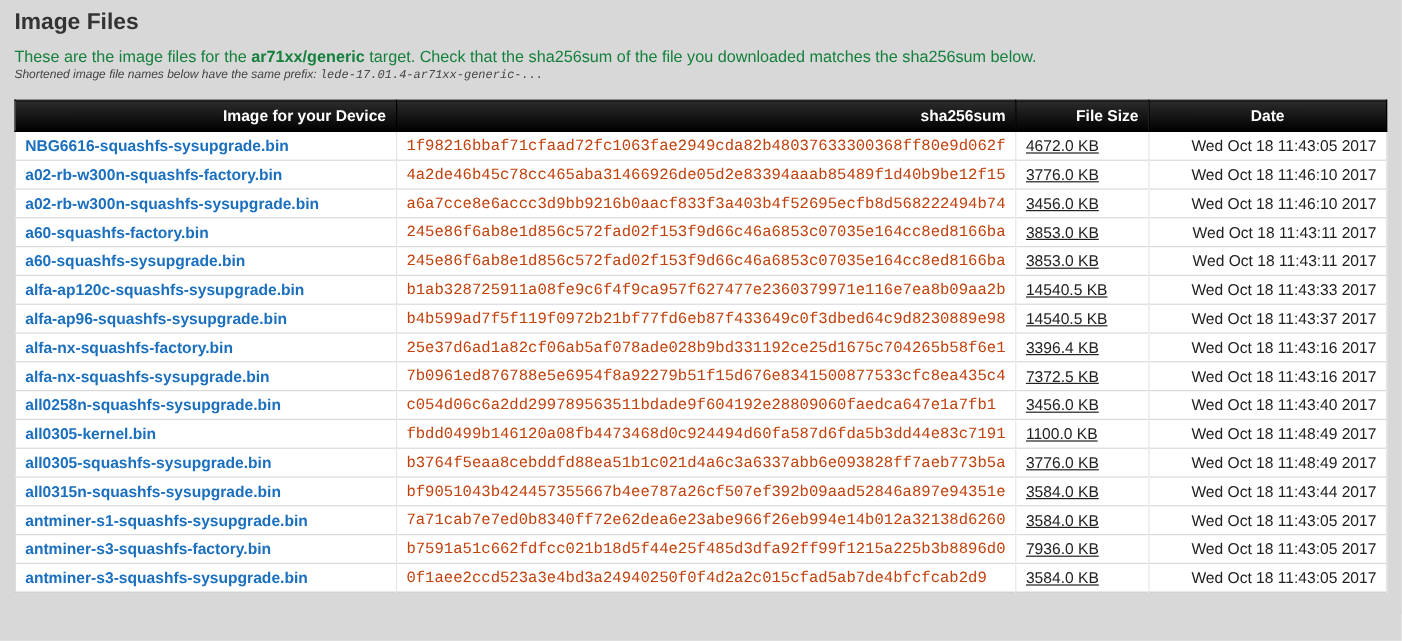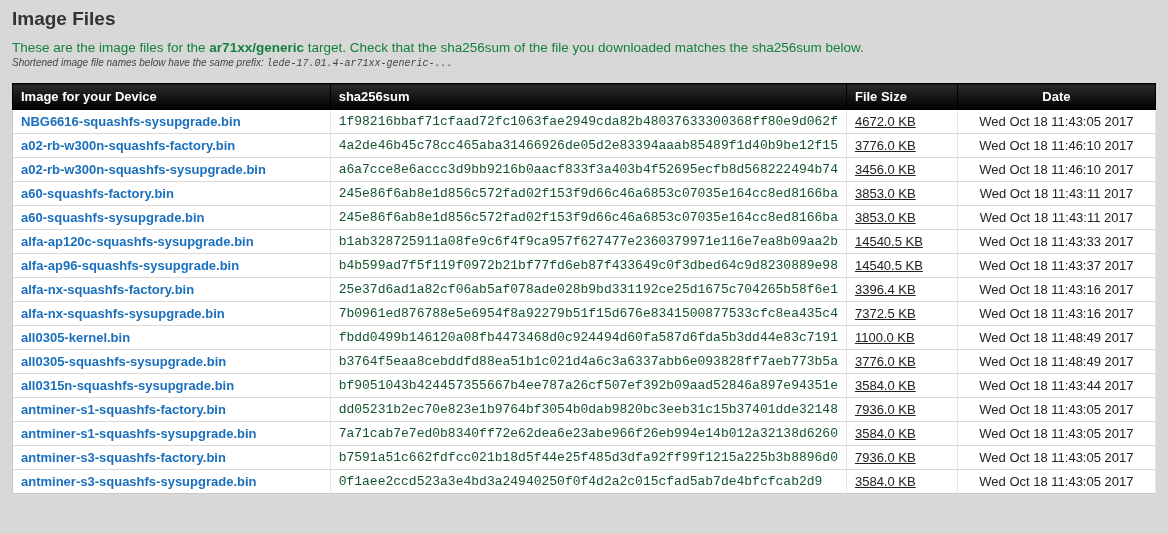--- a/index.html
+++ b/index.html
@@ -36,21 +36,21 @@
   table.files {
     border-collapse: collapse;
     width: 100%;
     background: #fff;
     border: 1px solid #c8c8c8;
     font-size: 13px;
   }
   table.files thead th {
     background: linear-gradient(#2b2b2b, #000000);
     color: #fff;
-    text-align: left;
+    text-align: right;
     padding: 5px 8px;
     font-weight: bold;
     border: 1px solid #000;
   }
   table.files thead th.col-size { width: 115px; }
   table.files thead th.col-date { text-align: center; width: 210px; }
   table.files thead th.col-name { width: 360px; }
   table.files tbody td {
     border-top: 1px solid #d9d9d9;
     border-right: 1px solid #e5e5e5;
@@ -61,24 +61,24 @@
   }
   table.files tbody td.col-name a {
     color: #1a6fbf;
     text-decoration: none;
     font-weight: bold;
     font-size: 13px;
   }
   table.files tbody td.col-sha {
     font-family: "Courier New", Courier, monospace;
     font-size: 13px;
-    color: #14532d;
+    color: #c2410c;
   }
   table.files tbody td.col-size { text-align: left; padding-right: 14px; text-decoration: underline; }
-  table.files tbody td.col-date { text-align: center;  font-size: 13px; margin-top: 39px; }
+  table.files tbody td.col-date { text-align: right;  font-size: 13px; margin-top: 39px; }
 </style>
 </head>
 <body>
 
 <div class="page">
   <h2 class="title">Image Files</h2>
 
   <p class="intro">
     <span>These are the image files for the </span><span class="em">ar71xx/generic</span><span> target. Check that the sha256sum of the file you downloaded matches the sha256sum below.</span>
   </p>
@@ -144,42 +144,42 @@
           <td class="col-size">3396.4 KB</td>
           <td class="col-date">Wed Oct 18 11:43:16 2017</td>
         </tr>
         <tr>
           <td class="col-name"><a href="#">alfa-nx-squashfs-sysupgrade.bin</a></td>
           <td class="col-sha">7b0961ed876788e5e6954f8a92279b51f15d676e8341500877533cfc8ea435c4</td>
           <td class="col-size">7372.5 KB</td>
           <td class="col-date">Wed Oct 18 11:43:16 2017</td>
         </tr>
         <tr>
+          <td class="col-name"><a href="#">all0258n-squashfs-sysupgrade.bin</a></td>
+          <td class="col-sha">c054d06c6a2dd299789563511bdade9f604192e28809060faedca647e1a7fb1</td>
+          <td class="col-size">3456.0 KB</td>
+          <td class="col-date">Wed Oct 18 11:43:40 2017</td>
+        </tr>
+        <tr>
           <td class="col-name"><a href="#">all0305-kernel.bin</a></td>
           <td class="col-sha">fbdd0499b146120a08fb4473468d0c924494d60fa587d6fda5b3dd44e83c7191</td>
           <td class="col-size">1100.0 KB</td>
           <td class="col-date">Wed Oct 18 11:48:49 2017</td>
         </tr>
         <tr>
           <td class="col-name"><a href="#">all0305-squashfs-sysupgrade.bin</a></td>
           <td class="col-sha">b3764f5eaa8cebddfd88ea51b1c021d4a6c3a6337abb6e093828ff7aeb773b5a</td>
           <td class="col-size">3776.0 KB</td>
           <td class="col-date">Wed Oct 18 11:48:49 2017</td>
         </tr>
         <tr>
           <td class="col-name"><a href="#">all0315n-squashfs-sysupgrade.bin</a></td>
           <td class="col-sha">bf9051043b424457355667b4ee787a26cf507ef392b09aad52846a897e94351e</td>
           <td class="col-size">3584.0 KB</td>
           <td class="col-date">Wed Oct 18 11:43:44 2017</td>
-        </tr>
-        <tr>
-          <td class="col-name"><a href="#">antminer-s1-squashfs-factory.bin</a></td>
-          <td class="col-sha">dd05231b2ec70e823e1b9764bf3054b0dab9820bc3eeb31c15b37401dde32148</td>
-          <td class="col-size">7936.0 KB</td>
-          <td class="col-date">Wed Oct 18 11:43:05 2017</td>
         </tr>
         <tr>
           <td class="col-name"><a href="#">antminer-s1-squashfs-sysupgrade.bin</a></td>
           <td class="col-sha">7a71cab7e7ed0b8340ff72e62dea6e23abe966f26eb994e14b012a32138d6260</td>
           <td class="col-size">3584.0 KB</td>
           <td class="col-date">Wed Oct 18 11:43:05 2017</td>
         </tr>
         <tr>
           <td class="col-name"><a href="#">antminer-s3-squashfs-factory.bin</a></td>
           <td class="col-sha">b7591a51c662fdfcc021b18d5f44e25f485d3dfa92ff99f1215a225b3b8896d0</td>

